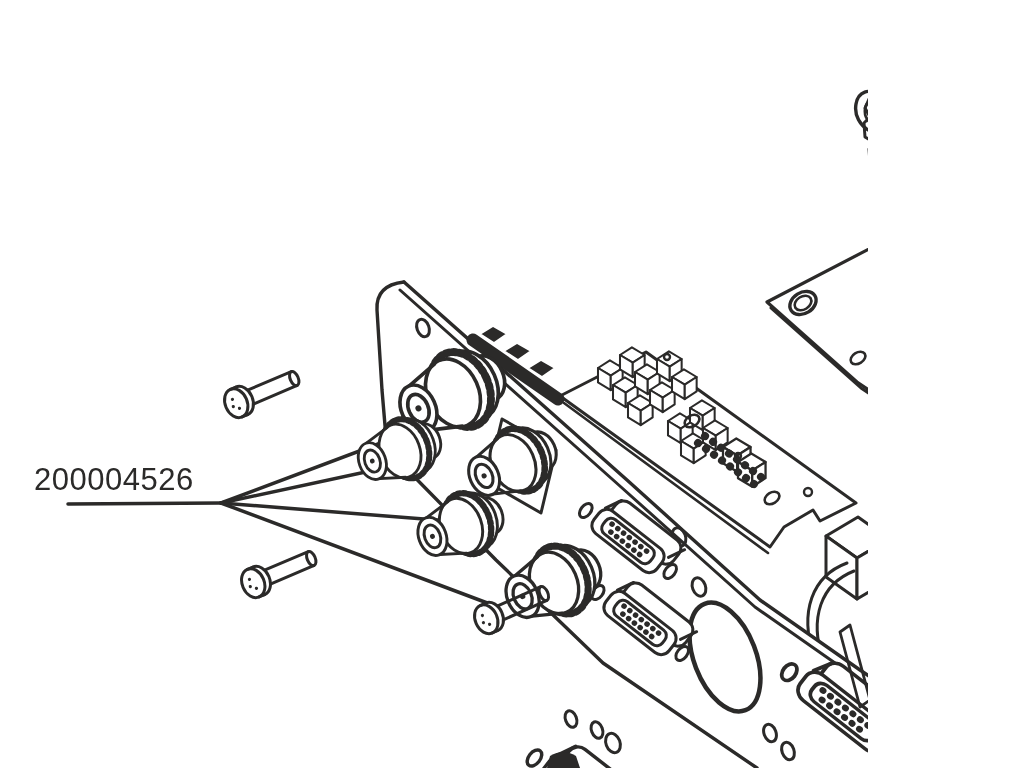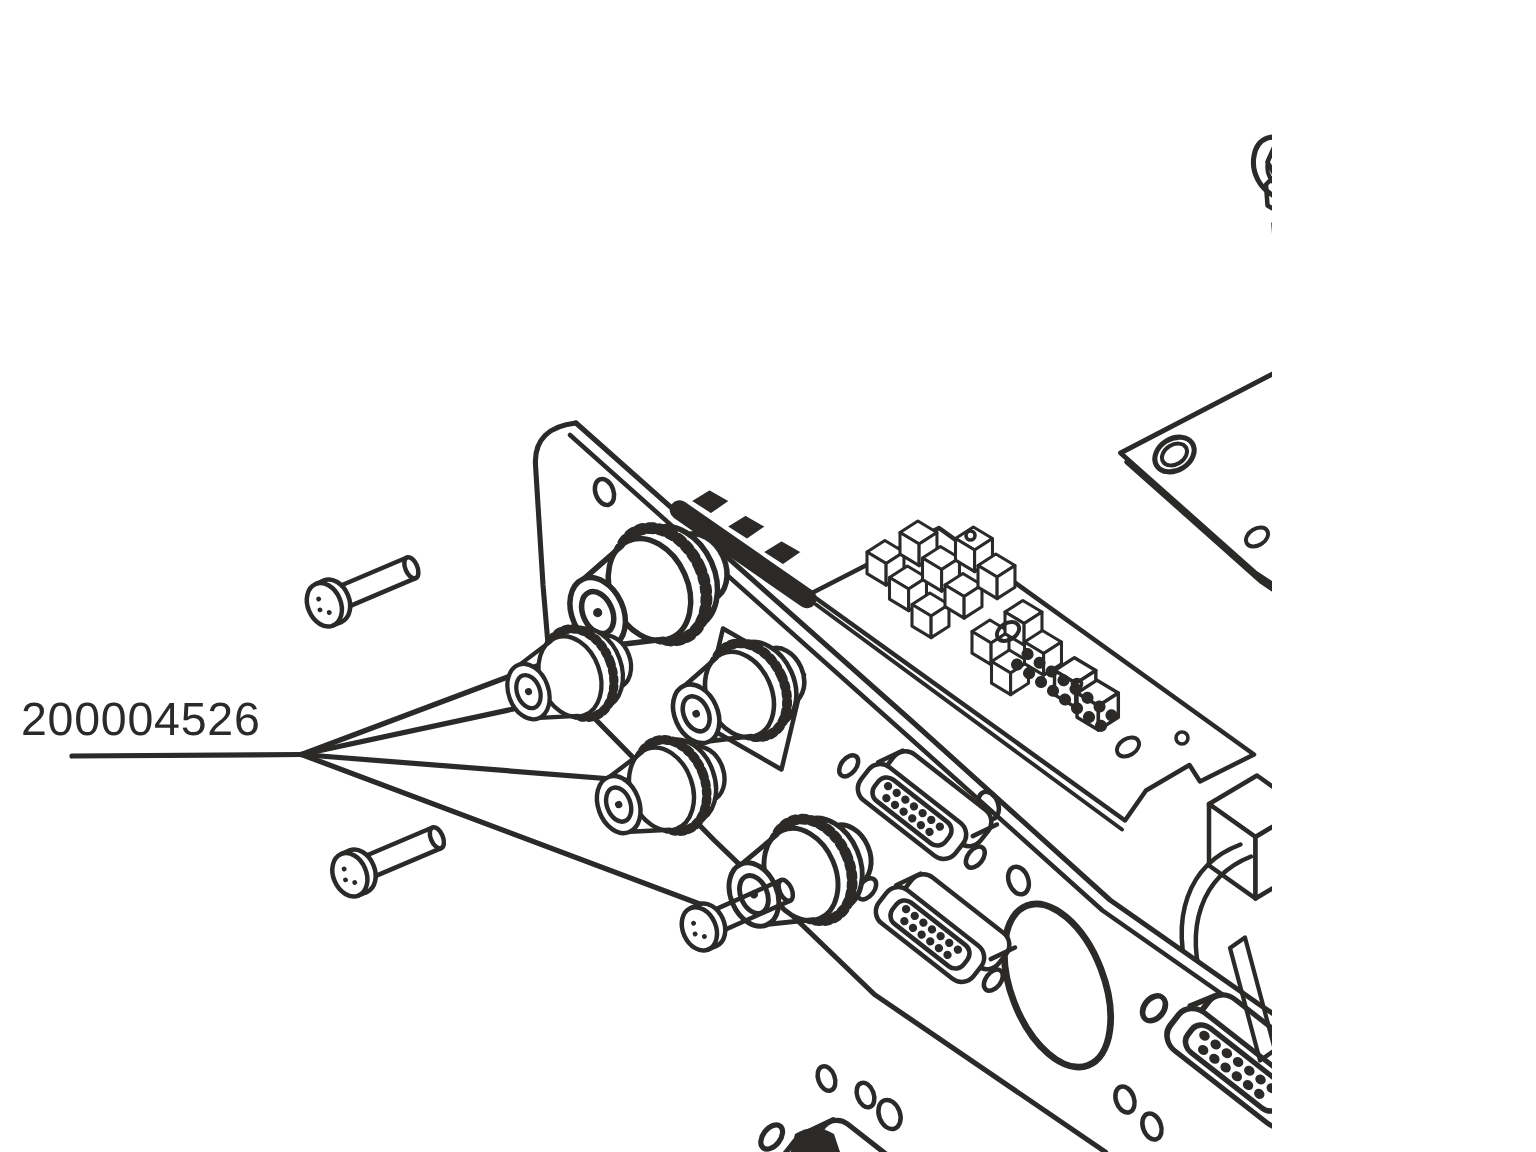--- a/index.html
+++ b/index.html
@@ -1,17 +1,17 @@
 <!DOCTYPE html>
 <html><head>
 <meta charset="utf-8">
 <style>
   html,body{margin:0;padding:0;background:#ffffff;}
   .stage{position:relative;width:848px;height:768px;background:#ffffff;overflow:hidden;
-         font-family:"Liberation Sans", sans-serif;}
+         font-family:"Liberation Sans", sans-serif;margin-left:20px;}
   svg{display:block}
   .ln{stroke:#2b2a29;fill:none;stroke-linecap:round;stroke-linejoin:round;}
   .callout-text{font-family:"Liberation Sans", sans-serif;font-size:31px;fill:#2b2a29;letter-spacing:0.5px;}
 </style>
 </head>
 <body>
 
 <div class="stage">
 <svg width="1024" height="768" viewBox="0 0 1024 768" xmlns="http://www.w3.org/2000/svg">
   <defs>

